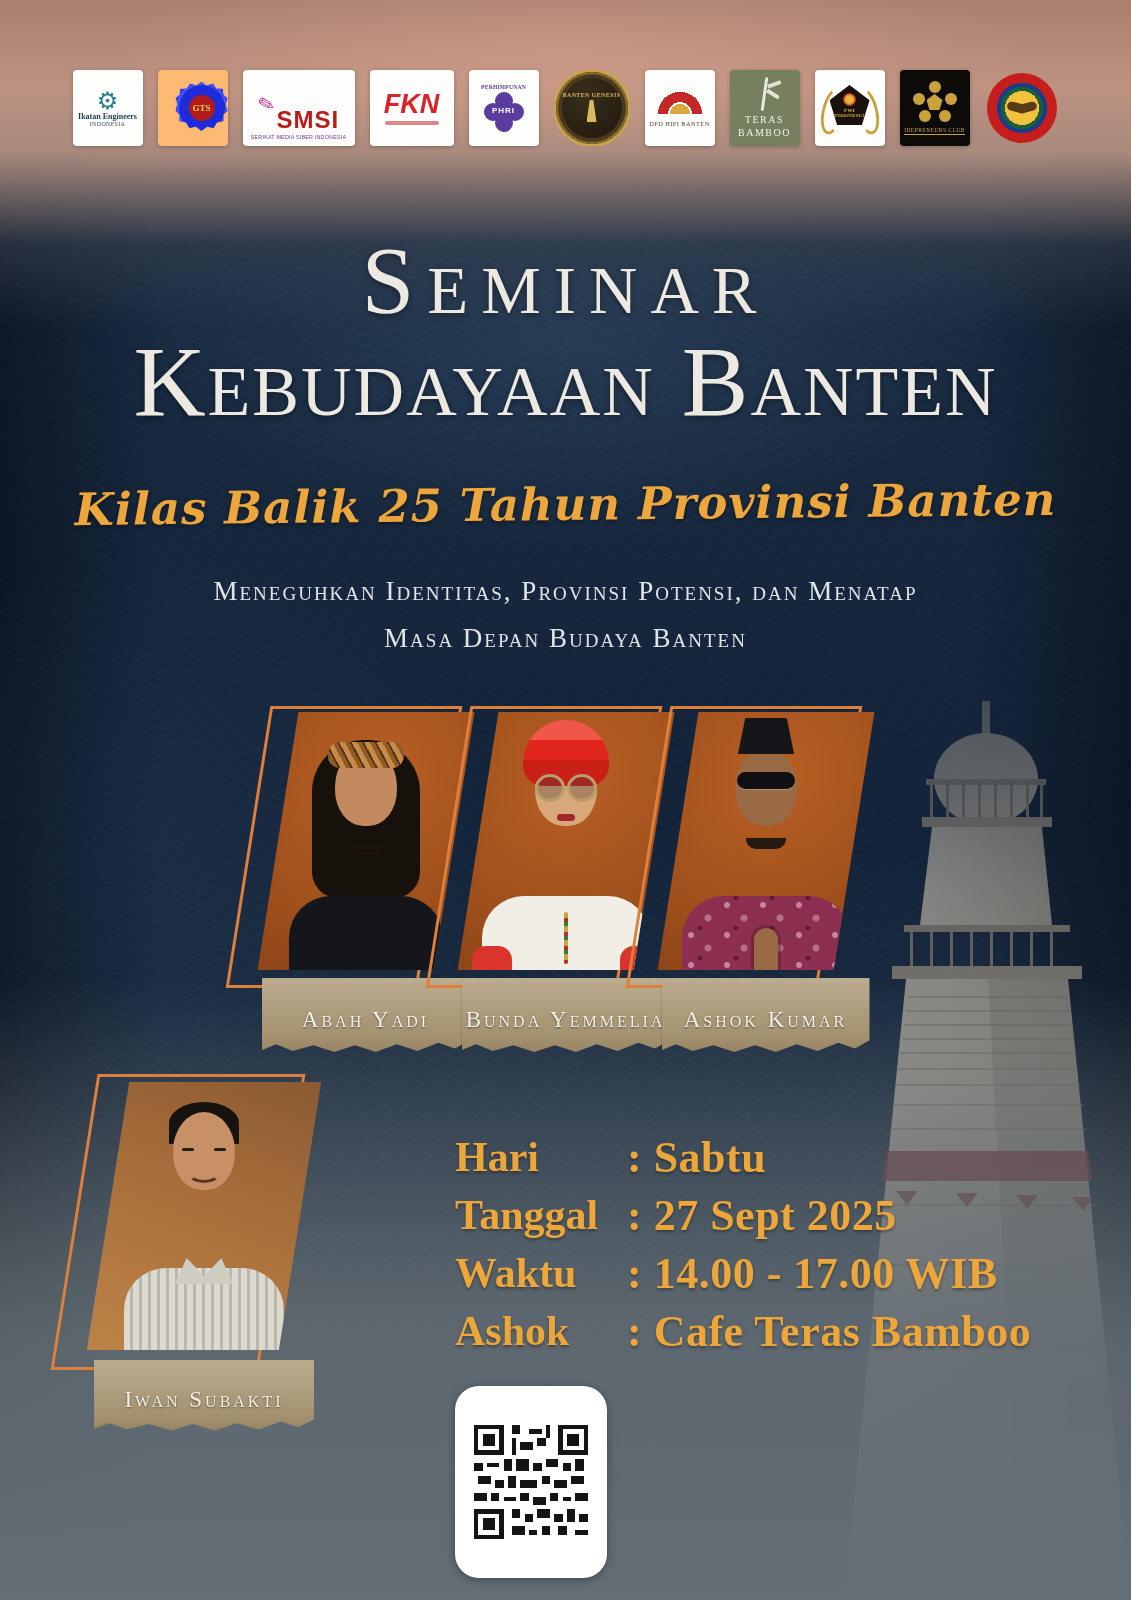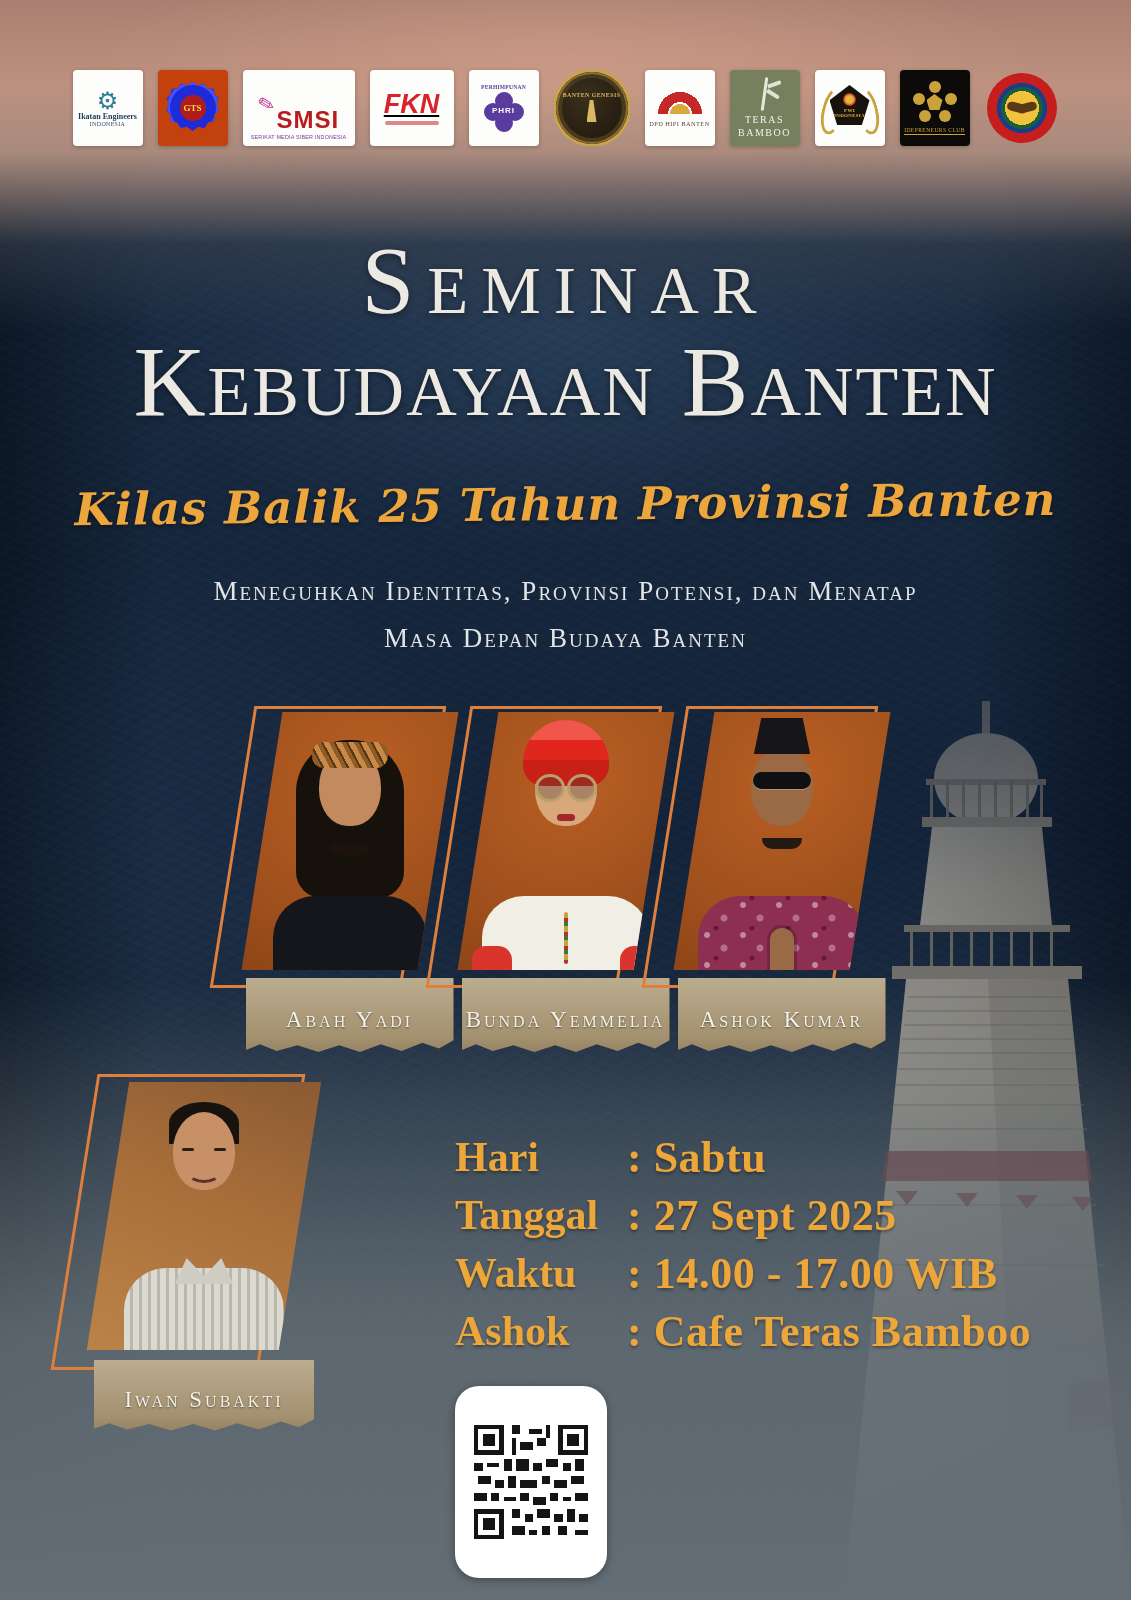--- a/index.html
+++ b/index.html
@@ -31,32 +31,32 @@
 
   
   .logos{position:absolute;top:60px;left:0;right:0;height:96px;display:flex;
     justify-content:center;align-items:center;gap:15px;padding:0 34px;}
   .logo-card{flex:0 0 auto;display:flex;flex-direction:column;align-items:center;justify-content:center;
     width:70px;height:76px;background:#fdfdfb;border-radius:4px;overflow:hidden;
     box-shadow:0 1px 4px rgba(0,0,0,.25);text-align:center;}
   .logo-card .t1{font-family:"Liberation Serif",serif;font-weight:bold;font-size:8px;color:#1d3a56;line-height:1.05;}
   .logo-card .t2{font-size:6px;color:#37506b;letter-spacing:.3px;line-height:1.1;}
   .gear{font-size:24px;color:#2c7d90;line-height:1;}
-  .lc-gts{background:#c2410c;}
+  .lc-gts{background:#fdba74;align-items:flex-end;}
   .gts-badge{width:52px;height:52px;border-radius:50%;background:#1d2bd8;
     box-shadow:0 0 0 4px #2a39e0, inset 0 0 0 3px #4353ff;display:flex;align-items:center;justify-content:center;
     clip-path:polygon(50% 0,60% 7%,72% 3%,78% 13%,91% 13%,92% 25%,100% 31%,96% 43%,100% 55%,92% 63%,92% 75%,80% 78%,73% 89%,61% 86%,50% 94%,39% 86%,27% 89%,20% 78%,8% 75%,8% 63%,0 55%,4% 43%,0 31%,8% 25%,9% 13%,22% 13%,28% 3%,40% 7%);}
   .gts-core{font-size:9px;color:#ffd24a;font-weight:bold;background:#b01c1c;border-radius:50%;
     width:26px;height:26px;display:flex;align-items:center;justify-content:center;}
   .lc-smsi{width:112px;}
   .smsi-row{display:flex;align-items:center;gap:2px;}
   .smsi-pen{color:#c0378f;font-size:20px;transform:rotate(-15deg);line-height:1;}
   .smsi-word{font-family:"Liberation Sans",sans-serif;font-weight:bold;font-size:24px;color:#b91c1c;letter-spacing:1px;line-height:1;margin-top:32px;}
   .smsi-sub{font-family:"Liberation Sans",sans-serif;font-size:5.4px;color:#7a3aa0;margin-top:2px;letter-spacing:.2px;}
-  .lc-fkn{width:84px;text-decoration:underline;}
+  .lc-fkn{width:84px;}
   .fkn-word{font-family:"Liberation Sans",sans-serif;font-weight:bold;font-style:italic;font-size:27px;color:#d8232a;line-height:1;}
   .tiny-bar{width:54px;height:4px;margin-top:3px;background:#c94a4a;opacity:.65;border-radius:2px;}
   .phri-flower{position:relative;width:40px;height:40px;}
   .phri-flower i{position:absolute;width:18px;height:18px;background:#5a3b9e;border-radius:50% 50% 4px 50%;}
   .phri-flower i:nth-child(1){left:11px;top:0;transform:rotate(45deg);}
   .phri-flower i:nth-child(2){left:22px;top:11px;transform:rotate(135deg);}
   .phri-flower i:nth-child(3){left:11px;top:22px;transform:rotate(225deg);}
   .phri-flower i:nth-child(4){left:0;top:11px;transform:rotate(315deg);}
   .phri-word{position:absolute;left:0;right:0;top:14px;font-family:"Liberation Sans",sans-serif;
     font-weight:bold;font-size:8px;color:#fff;letter-spacing:1px;text-align:center;}
@@ -110,21 +110,21 @@
     font-variant:small-caps;text-shadow:0 2px 6px rgba(0,0,0,.45);}
   .title .l1{font-size:95px;letter-spacing:13px;line-height:1.0;}
   .title .l2{font-size:100px;letter-spacing:2px;line-height:1.06;}
   .script{position:absolute;top:478px;left:0;right:0;text-align:center;color:#eda63c;
     font-family:"DejaVu Serif",serif;font-style:italic;font-weight:bold;font-size:45px;
     letter-spacing:1px;transform:rotate(-.6deg);text-shadow:0 2px 4px rgba(0,0,0,.4);}
   .tagline{position:absolute;top:568px;left:0;right:0;text-align:center;color:#e2e5e6;
     font-variant:small-caps;font-size:27px;letter-spacing:2px;line-height:47px;}
 
   
-  .speakers{position:absolute;top:712px;left:0;right:0;display:flex;justify-content:center;gap:40px;}
+  .speakers{position:absolute;top:712px;left:0;right:0;display:flex;justify-content:center;gap:24px;}
   .speaker{position:relative;width:176px;}
   .photo-wrap{position:relative;height:258px;}
   .frame{position:absolute;left:-30px;top:-6px;width:calc(100% + 10px);height:calc(100% + 18px);
     border:3px solid #df7f3c;transform:skewX(-9deg);}
   .photo{position:absolute;inset:0;transform:skewX(-9deg);overflow:hidden;
     background:radial-gradient(circle at 50% 26%,#b95f24,#a1511d 62%,#8f4517 100%);}
   .photo .inner{position:absolute;inset:-20px;transform:skewX(9deg);}
   .plate{position:relative;margin:8px -16px 0;height:84px;display:flex;align-items:center;justify-content:center;
     background:linear-gradient(180deg,#bcac8f 0%,#a3916f 70%,#8d7b5c 100%);
     clip-path:polygon(0 0,100% 0,100% 74%,93% 84%,85% 77%,75% 87%,65% 79%,55% 88%,45% 80%,35% 88%,25% 80%,15% 87%,7% 79%,0 86%);

